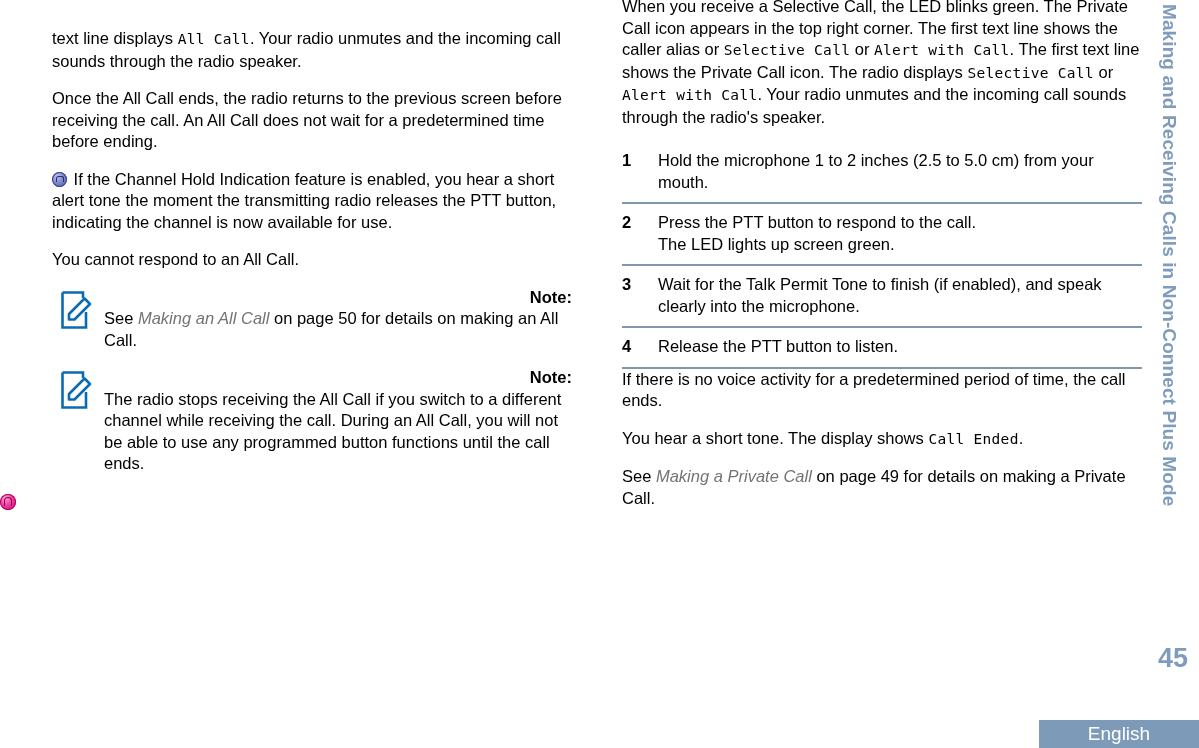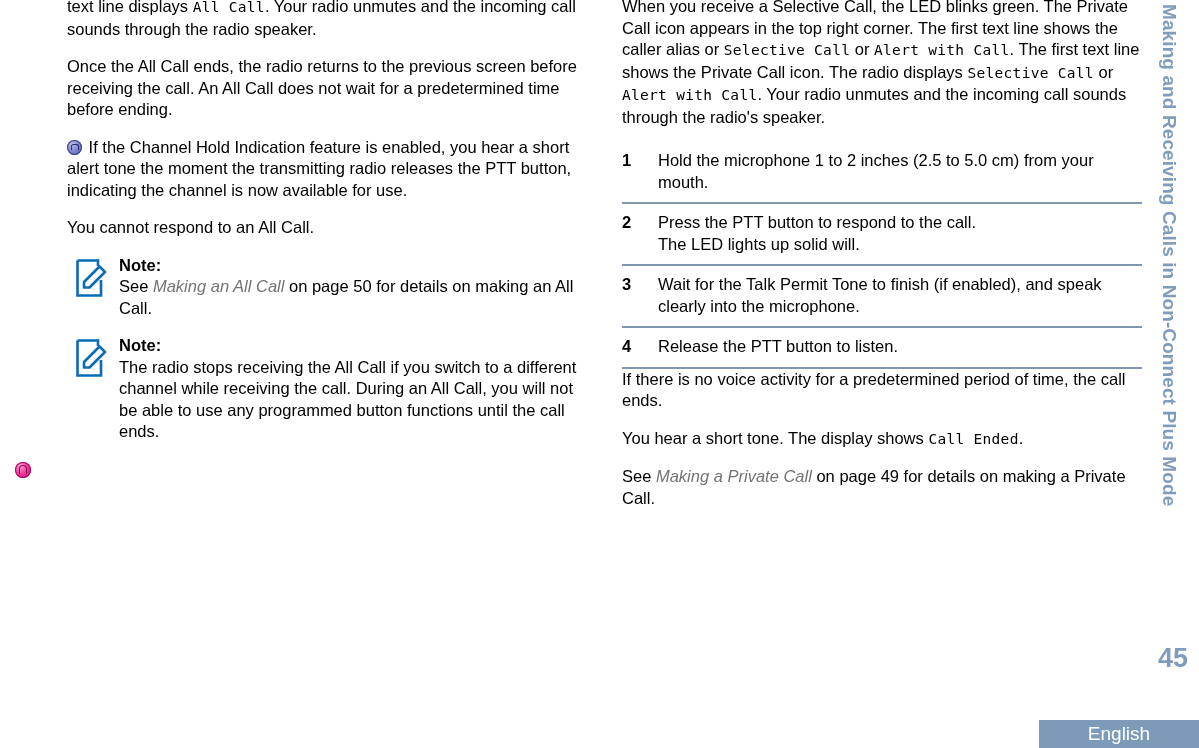--- a/index.html
+++ b/index.html
@@ -22,21 +22,21 @@
   }
 
   
   .column {
     position: absolute;
     top: 0;
     width: 520px;
     font-size: 16.5px;
     line-height: 21px;
   }
-  .col-left  { left: 67px;  }
+  .col-left  { left: 52px; margin-top: 32px;  }
   .col-right { left: 622px; }
 
   
   p.para {
     margin: 0 0 16px 0;
     font-size: 16.5px;
     line-height: 21.5px;
     color: #000;
   }
   p.first { margin-top: -4px; }
@@ -115,20 +115,21 @@
     padding-top: 3px;
   }
   .note-body {
     flex: 1 1 auto;
     font-size: 16.5px;
     line-height: 21.5px;
   }
   .note-title {
     font-weight: bold;
     display: block;
+    text-align: right;
   }
 
   
   .steps { margin: 0; }
   .step {
     display: flex;
     padding: 8px 0 9px 0;
     border-bottom: 2px solid #8196b0;
   }
   .step:first-child { padding-top: 6px; }
@@ -275,21 +276,21 @@
       <div class="step">
         <div class="step-num">1</div>
         <div class="step-text">
           <span>Hold the microphone 1 to 2 inches (2.5 to 5.0 cm) from your mouth.</span>
         </div>
       </div>
 
       <div class="step">
         <div class="step-num">2</div>
         <div class="step-text">
-          <span>Press the </span><span class="bold">PTT</span><span> button to respond to the call.</span><br><span>The LED lights up solid will.</span>
+          <span>Press the </span><span class="bold">PTT</span><span> button to respond to the call.</span><br><span>The LED lights up screen green.</span>
         </div>
       </div>
 
       <div class="step">
         <div class="step-num">3</div>
         <div class="step-text">
           <span>Wait for the Talk Permit Tone to finish (if enabled), and speak clearly into the microphone.</span>
         </div>
       </div>
 

